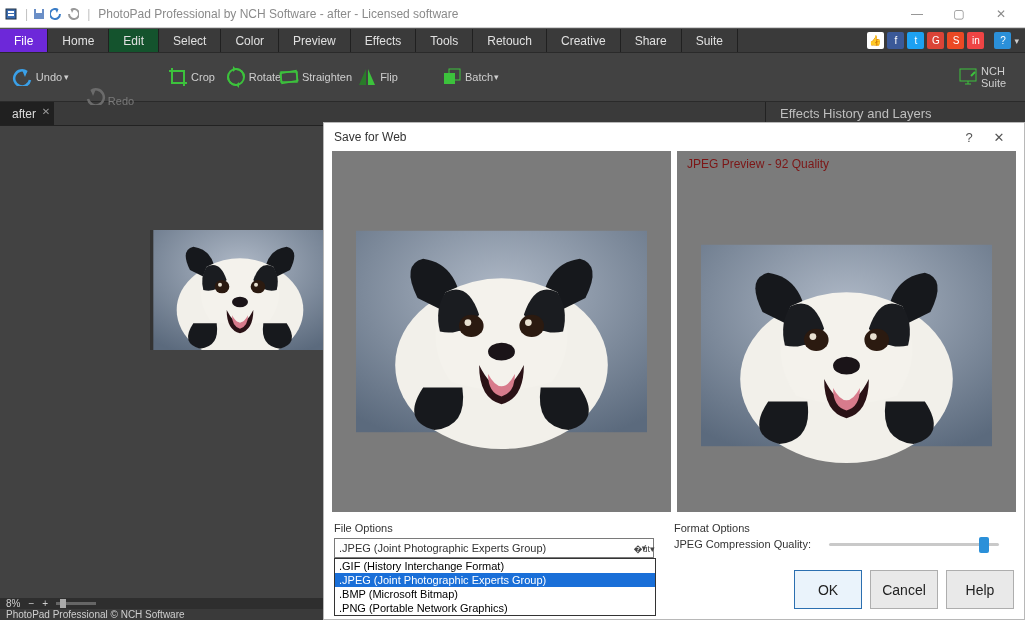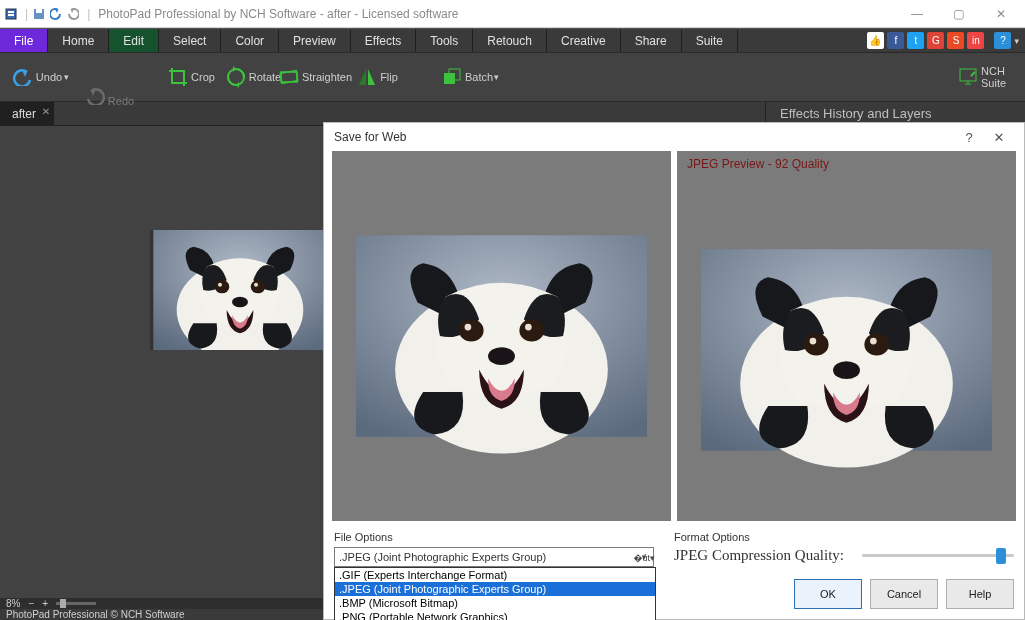--- a/index.html
+++ b/index.html
@@ -61,26 +61,26 @@
   .optcol{display:flex;flex-direction:column;font-size:11px;color:#333;gap:4px;}
   .optcol.left{flex:0 0 322px;}
   .optcol.right{flex:1;}
   .dropdown{position:relative;height:20px;border:1px solid #7a7a7a;background:#fff;font-size:11px;padding:0 4px;display:flex;align-items:center;width:320px;}
   .dropdown .ddarrow{position:absolute;right:2px;top:2px;width:14px;height:14px;display:flex;align-items:center;justify-content:center;color:#444;font-size:9px;}
   .ddlist{position:absolute;left:-1px;top:19px;width:322px;border:1px solid #333;background:#fff;z-index:10;}
   .ddlist .dditem{padding:1px 4px;font-size:11px;color:#000;}
   .ddlist .dditem.sel{background:#1a6fd8;color:#fff;}
 
   .sliderwrap{display:flex;align-items:center;gap:12px;}
-  .sliderlabel{font-size:15px;padding-right:6px;font-family:Liberation Serif, serif;}
+  .sliderlabel{font-size:11px;padding-right:6px;}
   .slidertrack{flex:1;height:3px;background:#c9c9c9;position:relative;border-radius:2px;max-width:170px;}
   .sliderthumb{position:absolute;top:-6px;width:10px;height:16px;background:#2b90d9;border-radius:2px;}
 
   .dlgbtns{display:flex;justify-content:flex-end;gap:8px;padding:6px 10px 10px 10px;}
-  .dbtn{width:68px;height:30px;border:1px solid #aeaeae;background:#e9e9e9;font-size:11px;display:flex;align-items:center;justify-content:center;color:#222;}
+  .dbtn{width:68px;height:39px;border:1px solid #aeaeae;background:#e9e9e9;font-size:14px;display:flex;align-items:center;justify-content:center;color:#222;}
   .dbtn.primary{border:1px solid #2b6fb0;background:#eaf3fb;}
 
   
   svg.dog{width:100%;height:100%;display:block;}
 </style>
 </head>
 <body>
 <div class="app">
 
 <div class="titlebar">
@@ -338,21 +338,21 @@
   </div>
 
   <div class="optionsrow">
     <div class="optcol left">
       <span>File Options</span>
       <div class="dropdown">
         <span>.JPEG (Joint Photographic Experts Group)</span>
         <span class="ddarrow">�út▾</span>
         <span class="ddarrow">▾</span>
         <div class="ddlist">
-          <div class="dditem">.GIF (Experts Interchange Format)</div>
+          <div class="dditem">.GIF (History Interchange Format)</div>
           <div class="dditem sel">.JPEG (Joint Photographic Experts Group)</div>
           <div class="dditem">.BMP (Microsoft Bitmap)</div>
           <div class="dditem">.PNG (Portable Network Graphics)</div>
 
         </div>
       </div>
     </div>
     <div class="optcol right">
       <span>Format Options</span>
       <div class="sliderwrap">

